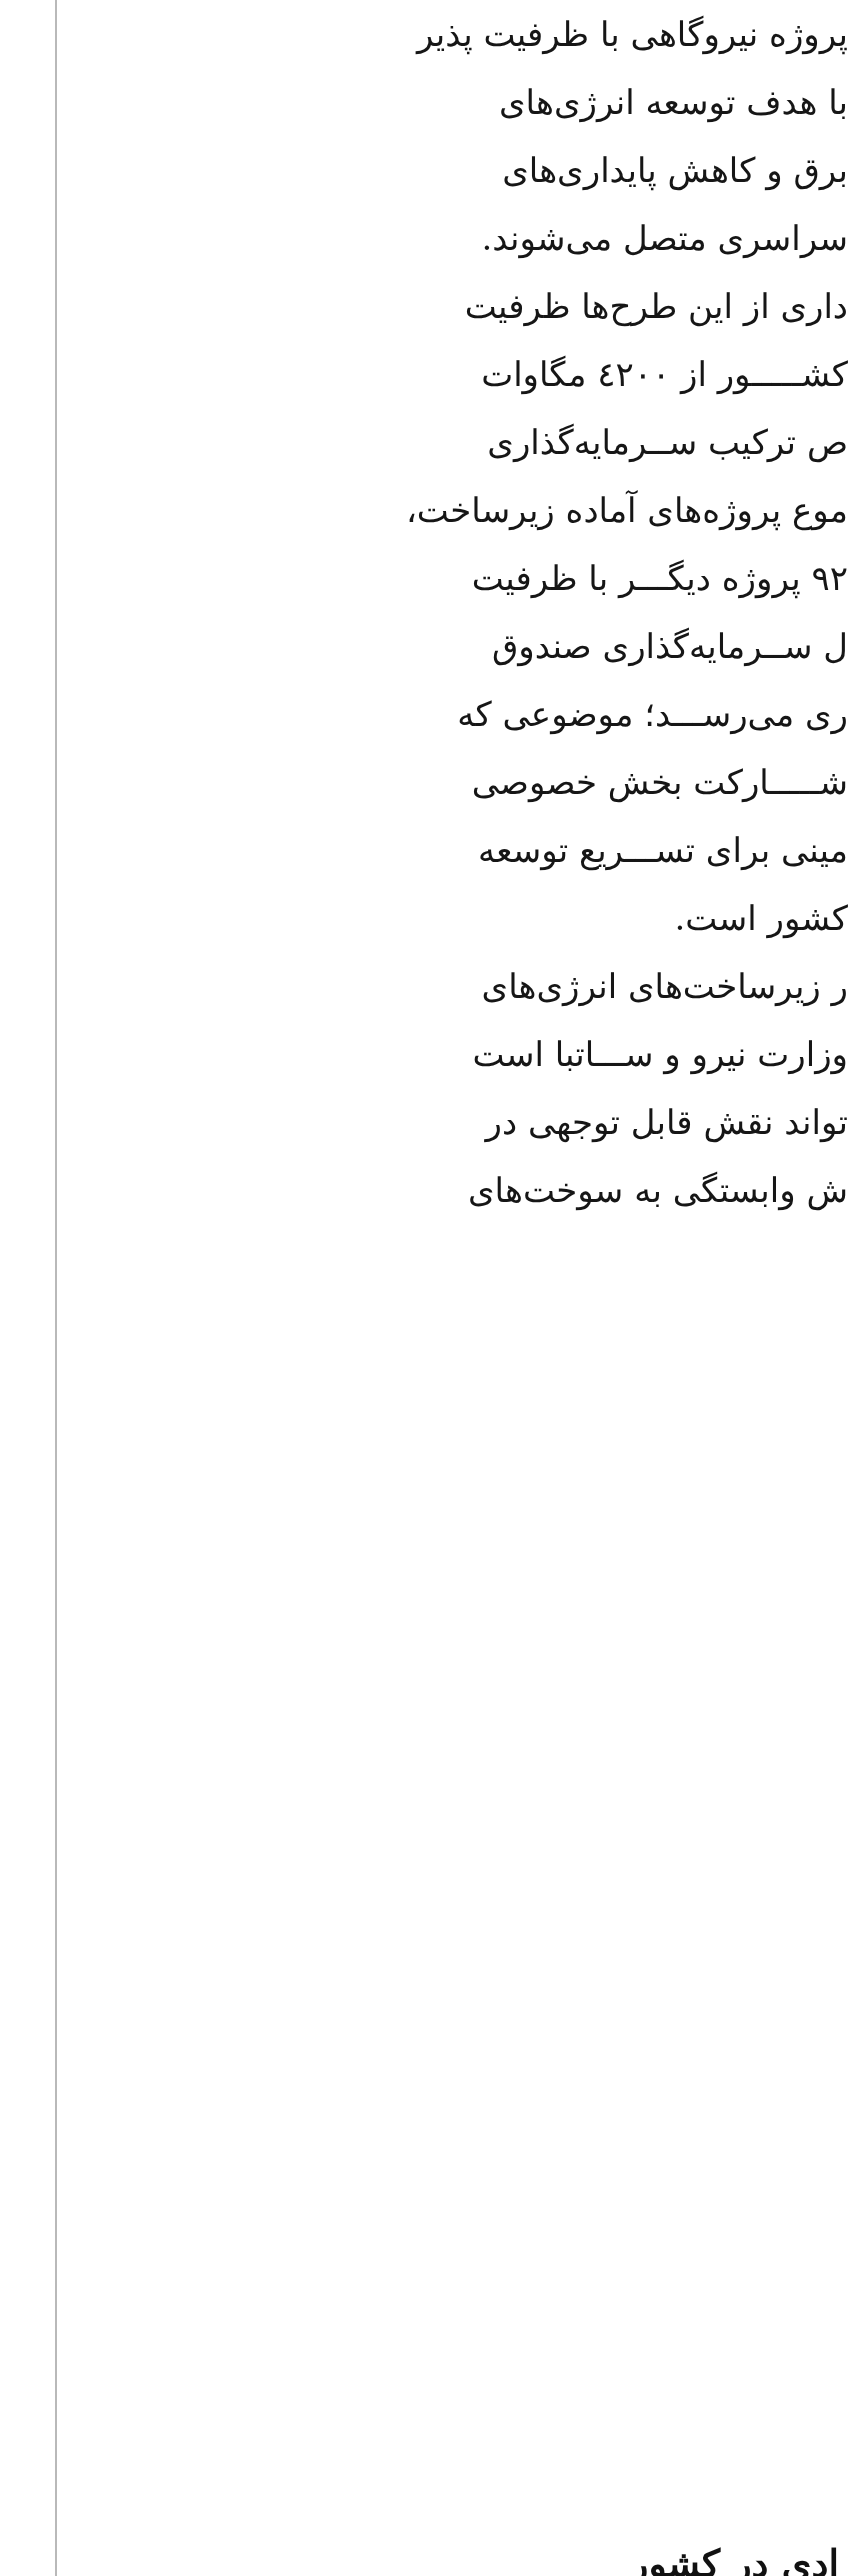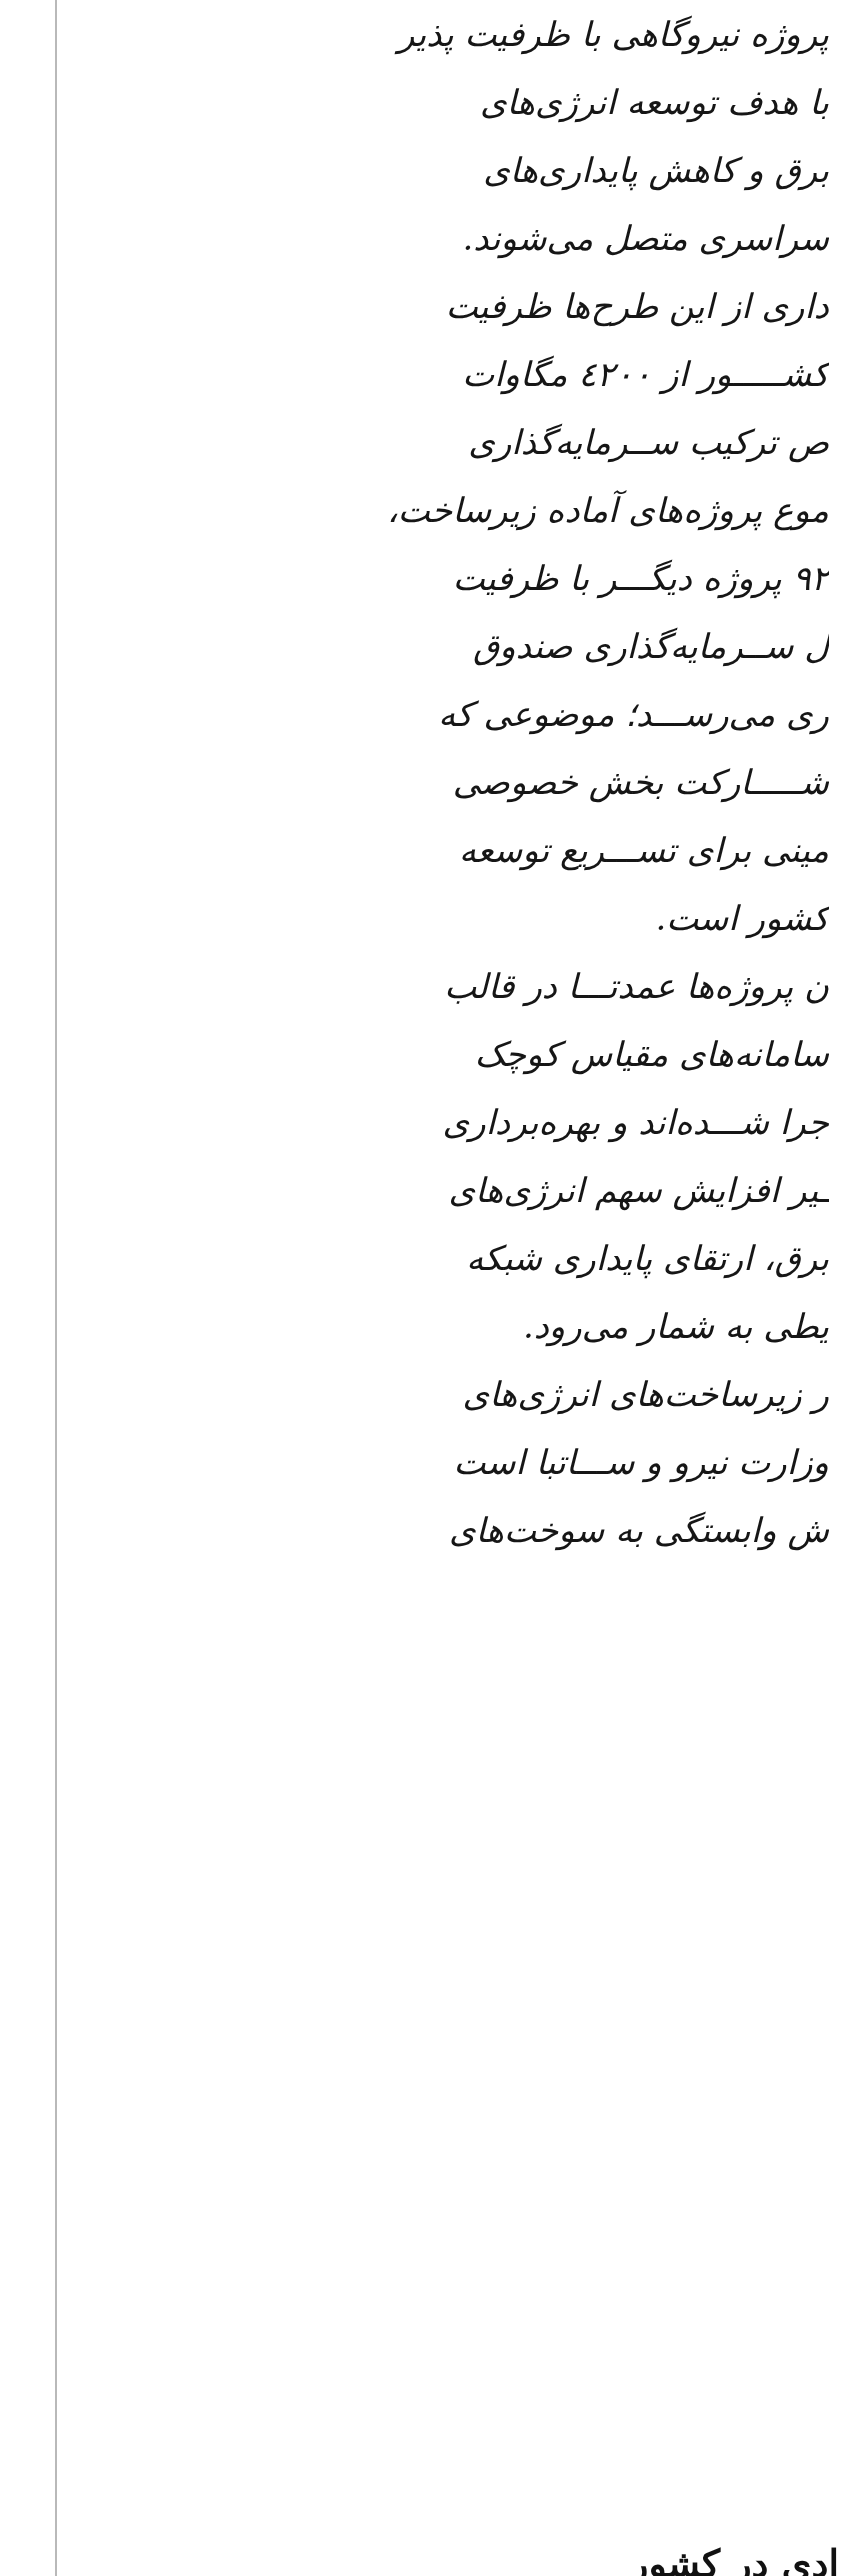--- a/index.html
+++ b/index.html
@@ -23,25 +23,24 @@
     width: 1.7px;
     height: 2576px;
     background: #b9b9b9;
   }
 
   .article {
     position: absolute;
     top: 0;
     right: 0;
     left: 57px;
-    padding: 0 33px 0 0;
+    padding: 0 14px 0 0;
     box-sizing: border-box;
     direction: rtl;
     text-align: justify;
-    font-style: italic;
   }
 
   
   .line {
     display: block;
     white-space: nowrap;
     font-size: 34px;
     line-height: 68px;
     color: #161616;
     direction: rtl;
@@ -98,32 +97,25 @@
     <span class="line">ص ترکیب ســرمایه‌گذاری</span>
     <span class="line">موع پروژه‌های آماده زیرساخت،</span>
     <span class="line">٩٢ پروژه دیگـــر با ظرفیت</span>
     <span class="line">ل ســرمایه‌گذاری صندوق</span>
     <span class="line">ری می‌رســـد؛ موضوعی که</span>
     <span class="line">شـــــارکت بخش خصوصی</span>
     <span class="line">مینی برای تســـریع توسعه</span>
     <span class="line">کشور است.</span>
   </div>
 
-  <div class="clip-group">
-    <span class="line">ن پروژه‌ها عمدتـــا در قالب</span>
-    <span class="line">سامانه‌های مقیاس کوچک</span>
-    <span class="line">جرا شـــده‌اند و بهره‌برداری</span>
-    <span class="line">ـیر افزایش سهم انرژی‌های</span>
-    <span class="line">برق، ارتقای پایداری شبکه</span>
-    <span class="line">یطی به شمار می‌رود.</span>
-  </div>
 
   <div class="clip-group">
     <span class="line">ر زیرساخت‌های انرژی‌های</span>
     <span class="line">وزارت نیرو و ســـاتبا است</span>
+    <span class="line">تواند نقش قابل توجهی در</span>
     <span class="line">ش وابستگی به سوخت‌های</span>
   </div>
 </div>
 
 <div class="bottom-cut">
   <span class="section-heading">ادی در کشور</span>
 </div>
 
 
 </body></html>

